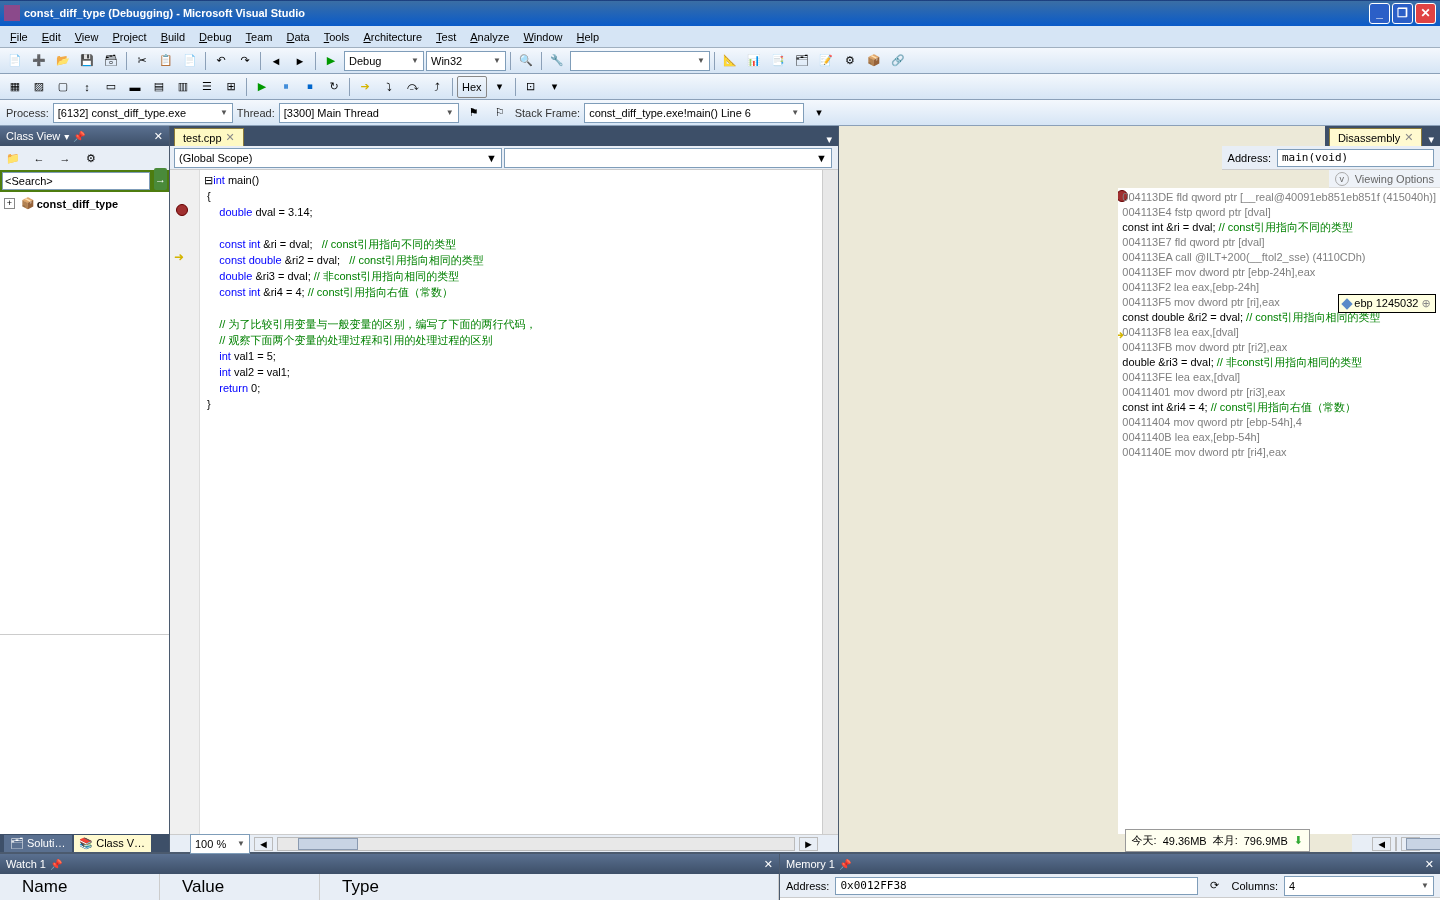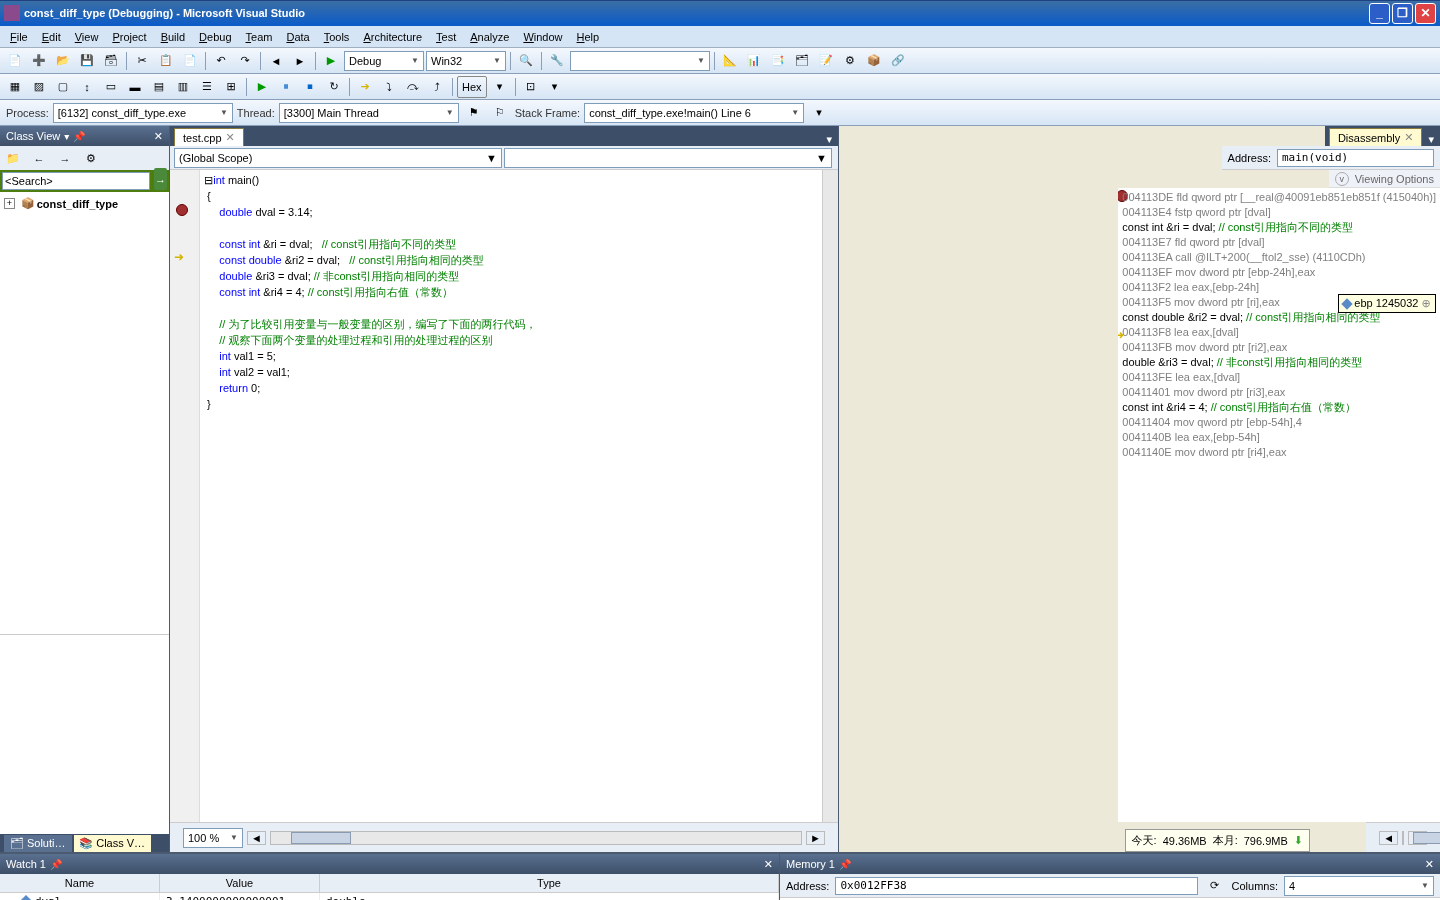--- a/index.html
+++ b/index.html
@@ -28,52 +28,52 @@
 .panelhdr .close { margin-left:auto; cursor:pointer; }
 .panelhdr .pinbtn { margin-left:4px; cursor:pointer; font-size:10px; }
 .panelbody { flex:1; background:#fff; padding:4px; overflow:hidden; }
 .cvtoolbar { height:24px; background:#e8eef6; display:flex; align-items:center; gap:4px; padding:2px; }
 .cvsearch { height:22px; background:#4d7c0f; display:flex; align-items:flex-end; gap:4px; padding:2px; }
 .cvsearch input { flex:1; border:1px solid #7f9db9; height:18px; padding:0 2px; }
 .tree { font-family:Consolas,monospace; font-size:11px; }
 .treeitem { display:flex; align-items:center; gap:2px; padding:1px 0; }
 .centerpanel { flex:1; display:flex; flex-direction:column; min-width:0; }
 .tabstrip { height:20px; background:#3d4f68; display:flex; align-items:flex-end; padding-left:4px; }
-.tab { background:#ffffff; padding:2px 8px; border:1px solid #8a7a3a; border-bottom:none; display:flex; align-items:center; gap:4px; font-size:11px; }
+.tab { background:#fef9c3; padding:2px 8px; border:1px solid #8a7a3a; border-bottom:none; display:flex; align-items:center; gap:4px; font-size:11px; }
 .tab.dis { background:#fffad0; }
 .sclose { color:#888; cursor:pointer; font-size:11px; }
 .scopebar { height:24px; background:#e8eef6; display:flex; align-items:center; padding:4px 4px; border-bottom:1px solid #ccc; }
 .scombo { flex:1; height:20px; border:1px solid #7f9db9; background:#fff; padding:0 4px; display:flex; align-items:center; margin-right:2px; }
 .codewrap { flex:1; display:flex; background:#fff; overflow:hidden; position:relative; }
 .gutter { width:30px; background:#f0f0f0; border-right:1px solid #ddd; }
 .code { flex:1; font-family:"NSimSun",Consolas,monospace; font-size:13px; line-height:16px; padding:2px 0 2px 4px; white-space:pre; overflow:hidden; }
 .kw { color:#0000ff; }
 .cm { color:#008000; }
 .bp { position:absolute; left:6px; width:12px; height:12px; background:#a03030; border-radius:50%; border:1px solid #600; }
 .curline { position:absolute; left:4px; width:14px; height:12px; color:#d4b400; font-size:12px; }
-.zoombar { height:30px; background:#e8eef6; border-top:1px solid #ccc; display:flex; align-items:center; padding:0 13px; gap:4px; }
+.zoombar { height:18px; background:#e8eef6; border-top:1px solid #ccc; display:flex; align-items:center; padding:0 20px; gap:4px; }
 .hscroll { flex:1; height:14px; background:#e8e8e8; border:1px solid #bbb; position:relative; }
 .hscroll .thumb { position:absolute; left:20px; width:60px; top:0; bottom:0; background:#c8d4e4; border:1px solid #8a9ab0; }
 .rightpanel { width:602px; display:flex; flex-direction:column; border-left:1px solid #4b5a6e;align-items:flex-end; }
 .addrbar { height:24px; background:#e8eef6; display:flex; align-items:center; padding:4px 6px; gap:6px; border-bottom:1px solid #ccc; }
 .addrbar input { flex:1; border:1px solid #7f9db9; height:18px; padding:0 4px; font-family:Consolas,monospace; }
 .viewopt { height:18px; background:#eef2f8; display:flex; align-items:center; padding:0 6px; color:#666; border-bottom:1px solid #ddd; }
 .viewopt .chev { width:14px; height:14px; border:1px solid #aaa; border-radius:7px; margin-right:6px; text-align:center; font-size:9px; line-height:12px; }
 .disasm { flex:1; background:#fff; font-family:"NSimSun",Consolas,monospace; font-size:13px; line-height:15px; padding:2px 4px; overflow:hidden; position:relative; }
 .disasm .addr { color:#808080; }
 .disasm .op { color:#808080; }
 .disasm .args { color:#808080; }
 .disasm .src { color:#000; }
 .disasm .srccm { color:#008000; }
 .tooltip { position:absolute; background:#ffffe1; border:1px solid #000; padding:1px 4px; font-size:11px; display:flex; align-items:center; gap:3px; }
 .bottom { display:flex; height:290px; border-top:2px solid #4b5a6e; }
 .watchpanel { flex:1; display:flex; flex-direction:column; border-right:1px solid #4b5a6e; }
 .watchgrid { flex:1; background:#fff; overflow:hidden; }
 .wghdr { display:flex; background:#e8eef6; border-bottom:1px solid #ccc; }
-.wgcol { padding:3px 6px; border-right:1px solid #ccc; font-size:11px;text-align:center; }
+.wgcol { padding:3px 22px; border-right:1px solid #ccc; font-size:17px; }
 .wgrow { display:flex; border-bottom:1px solid #eee; }
 .wgcell { padding:2px 6px; border-right:1px solid #eee; font-family:Consolas,monospace; font-size:11px; overflow:hidden; white-space:nowrap; }
 .expand { display:inline-block; width:11px; height:11px; border:1px solid #888; text-align:center; line-height:9px; font-size:9px; margin-right:4px; background:#fff; }
 .diamond { display:inline-block; width:10px; height:10px; background:#5a8ac8; transform:rotate(45deg); margin-right:4px; vertical-align:middle; }
 .mempanel { width:660px; display:flex; flex-direction:column; }
 .membody { flex:1; background:#fff; font-family:Consolas,monospace; font-size:12px; line-height:15px; padding:2px 6px; overflow:hidden; }
 .tabbar { height:18px; background:#3d4f68; display:flex; align-items:center; padding:0 4px; gap:2px; color:#fff; font-size:10px; }
 .tabbar .btab { background:#5a7090; padding:2px 6px; display:flex; align-items:center; gap:3px; }
 .tabbar .btab.active { background:#fffad0; color:#000; }
 .netmon { position:absolute; right:130px; bottom:48px; background:#fffff0; border:1px solid #999; padding:3px 6px; font-size:11px; display:flex; align-items:center; gap:6px; }

